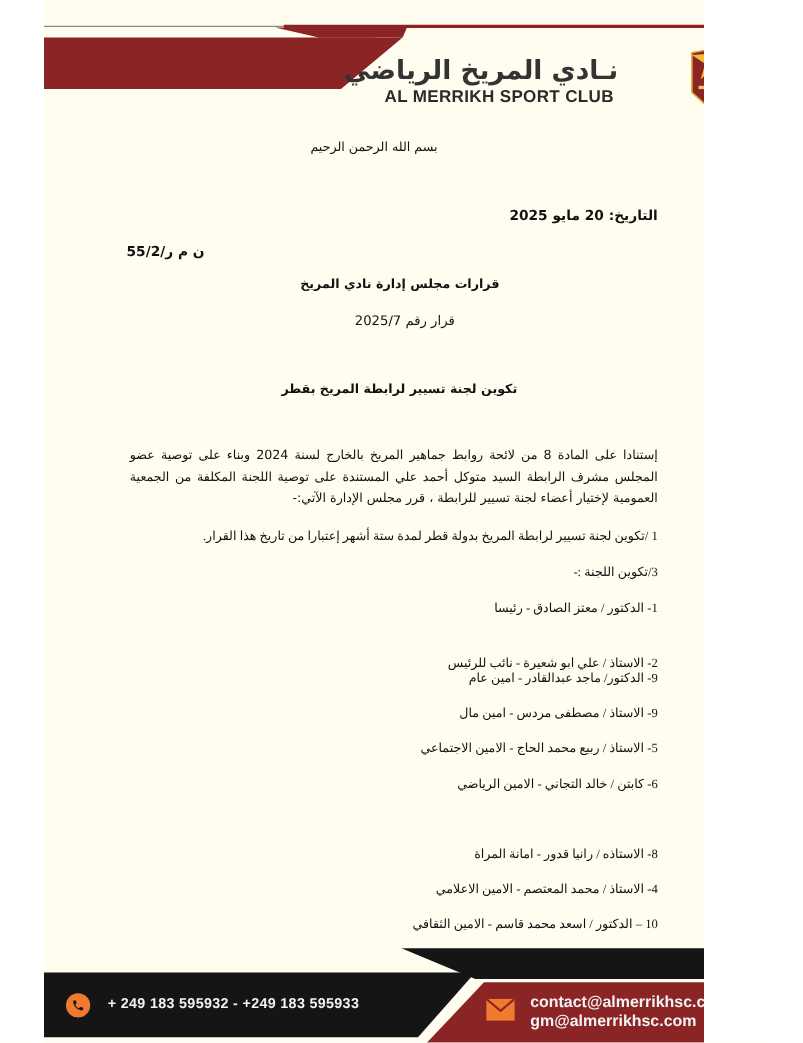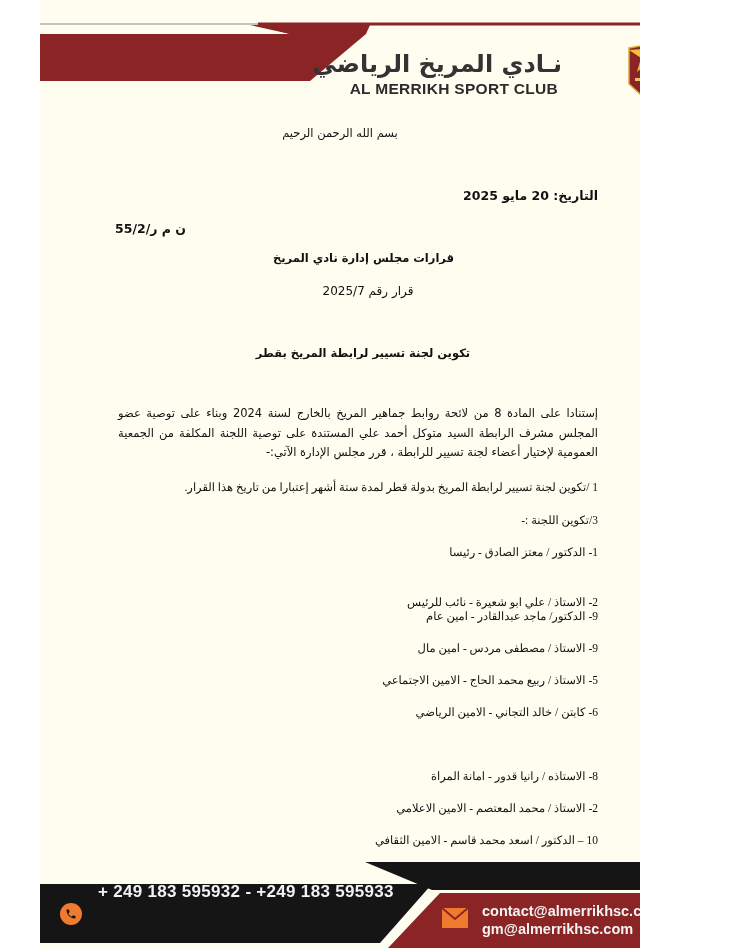--- a/index.html
+++ b/index.html
@@ -39,21 +39,21 @@
       font-family: "DejaVu Sans", sans-serif; font-size: 11.5px; line-height: 19.5px; color: #111;
     }
     .member {
       position: absolute; right: 42px; direction: rtl;
       font-family: Liberation Serif, serif; font-size: 11.5px; color: #111; white-space: nowrap;
     }
     .foot-text {
       position: absolute; font-family: "Liberation Sans", sans-serif; color: #f2f2f2;
       font-weight: bold; white-space: nowrap;
     }
-    .phone { left: 58px; top: 882px; font-size: 17px; letter-spacing: 0.3px; }
+    .phone { left: 58px; top: 904px; font-size: 13px; letter-spacing: 0.3px; }
     .email1 { left: 442px; top: 903px; font-size: 14.5px; }
     .email2 { left: 442px; top: 921px; font-size: 14.5px; }
     .icon-phone {
       position: absolute; left: 20px; top: 903px; width: 22px; height: 22px; border-radius: 50%;
       background: #f07a2d; display: flex; align-items: center; justify-content: center;
     }
     .icon-mail { position: absolute; left: 402px; top: 908px; }
   </style>
 </head>
 <body>
@@ -99,21 +99,21 @@
   <div class="member" style="top:480px;">1 /تكوين لجنة تسيير لرابطة المريخ بدولة قطر لمدة ستة أشهر إعتبارا من تاريخ هذا القرار.</div>
   <div class="member" style="top:513px;">3/تكوين اللجنة :-</div>
 
   <div class="member" style="top:545px;">1- الدكتور / معتز الصادق   -  رئيسا</div>
   <div class="member" style="top:595px;">2- الاستاذ / علي ابو شعيرة   -  نائب للرئيس</div>
   <div class="member" style="top:609px;">9- الدكتور/ ماجد عبدالقادر - امين عام</div>
   <div class="member" style="top:641px;">9- الاستاذ / مصطفى مردس - امين مال</div>
   <div class="member" style="top:673px;">5- الاستاذ / ربيع محمد الحاج -  الامين الاجتماعي</div>
   <div class="member" style="top:705px;margin-left:36px;">6- كابتن / خالد التجاني  -  الامين الرياضي</div>
   <div class="member" style="top:769px;">8- الاستاذه / رانيا قدور  -   امانة المراة</div>
-  <div class="member" style="top:801px;">2- الاستاذ / محمد المعتصم -  الامين الاعلامي</div>
+  <div class="member" style="top:801px;">4- الاستاذ / محمد المعتصم -  الامين الاعلامي</div>
   <div class="member" style="top:833px;">10 – الدكتور / اسعد محمد قاسم  - الامين الثقافي</div>
 
   <div class="icon-phone">
     <svg width="12" height="12" viewBox="0 0 24 24">
         <path d="M6.6 10.8c1.4 2.8 3.8 5.1 6.6 6.6l2.2-2.2c.3-.3.7-.4 1-.2 1.1.4 2.3.6 3.6.6.6 0 1 .4 1 1V20c0 .6-.4 1-1 1C10.6 21 3 13.4 3 4c0-.6.4-1 1-1h3.5c.6 0 1 .4 1 1 0 1.3.2 2.5.6 3.6.1.3 0 .7-.2 1L6.6 10.8z" fill="#151515"></path>
       </svg>
   </div>
   <div class="foot-text phone">+ 249 183 595932 - +249 183 595933</div>
 
   <svg class="icon-mail" width="26" height="20" viewBox="0 0 26 20">

